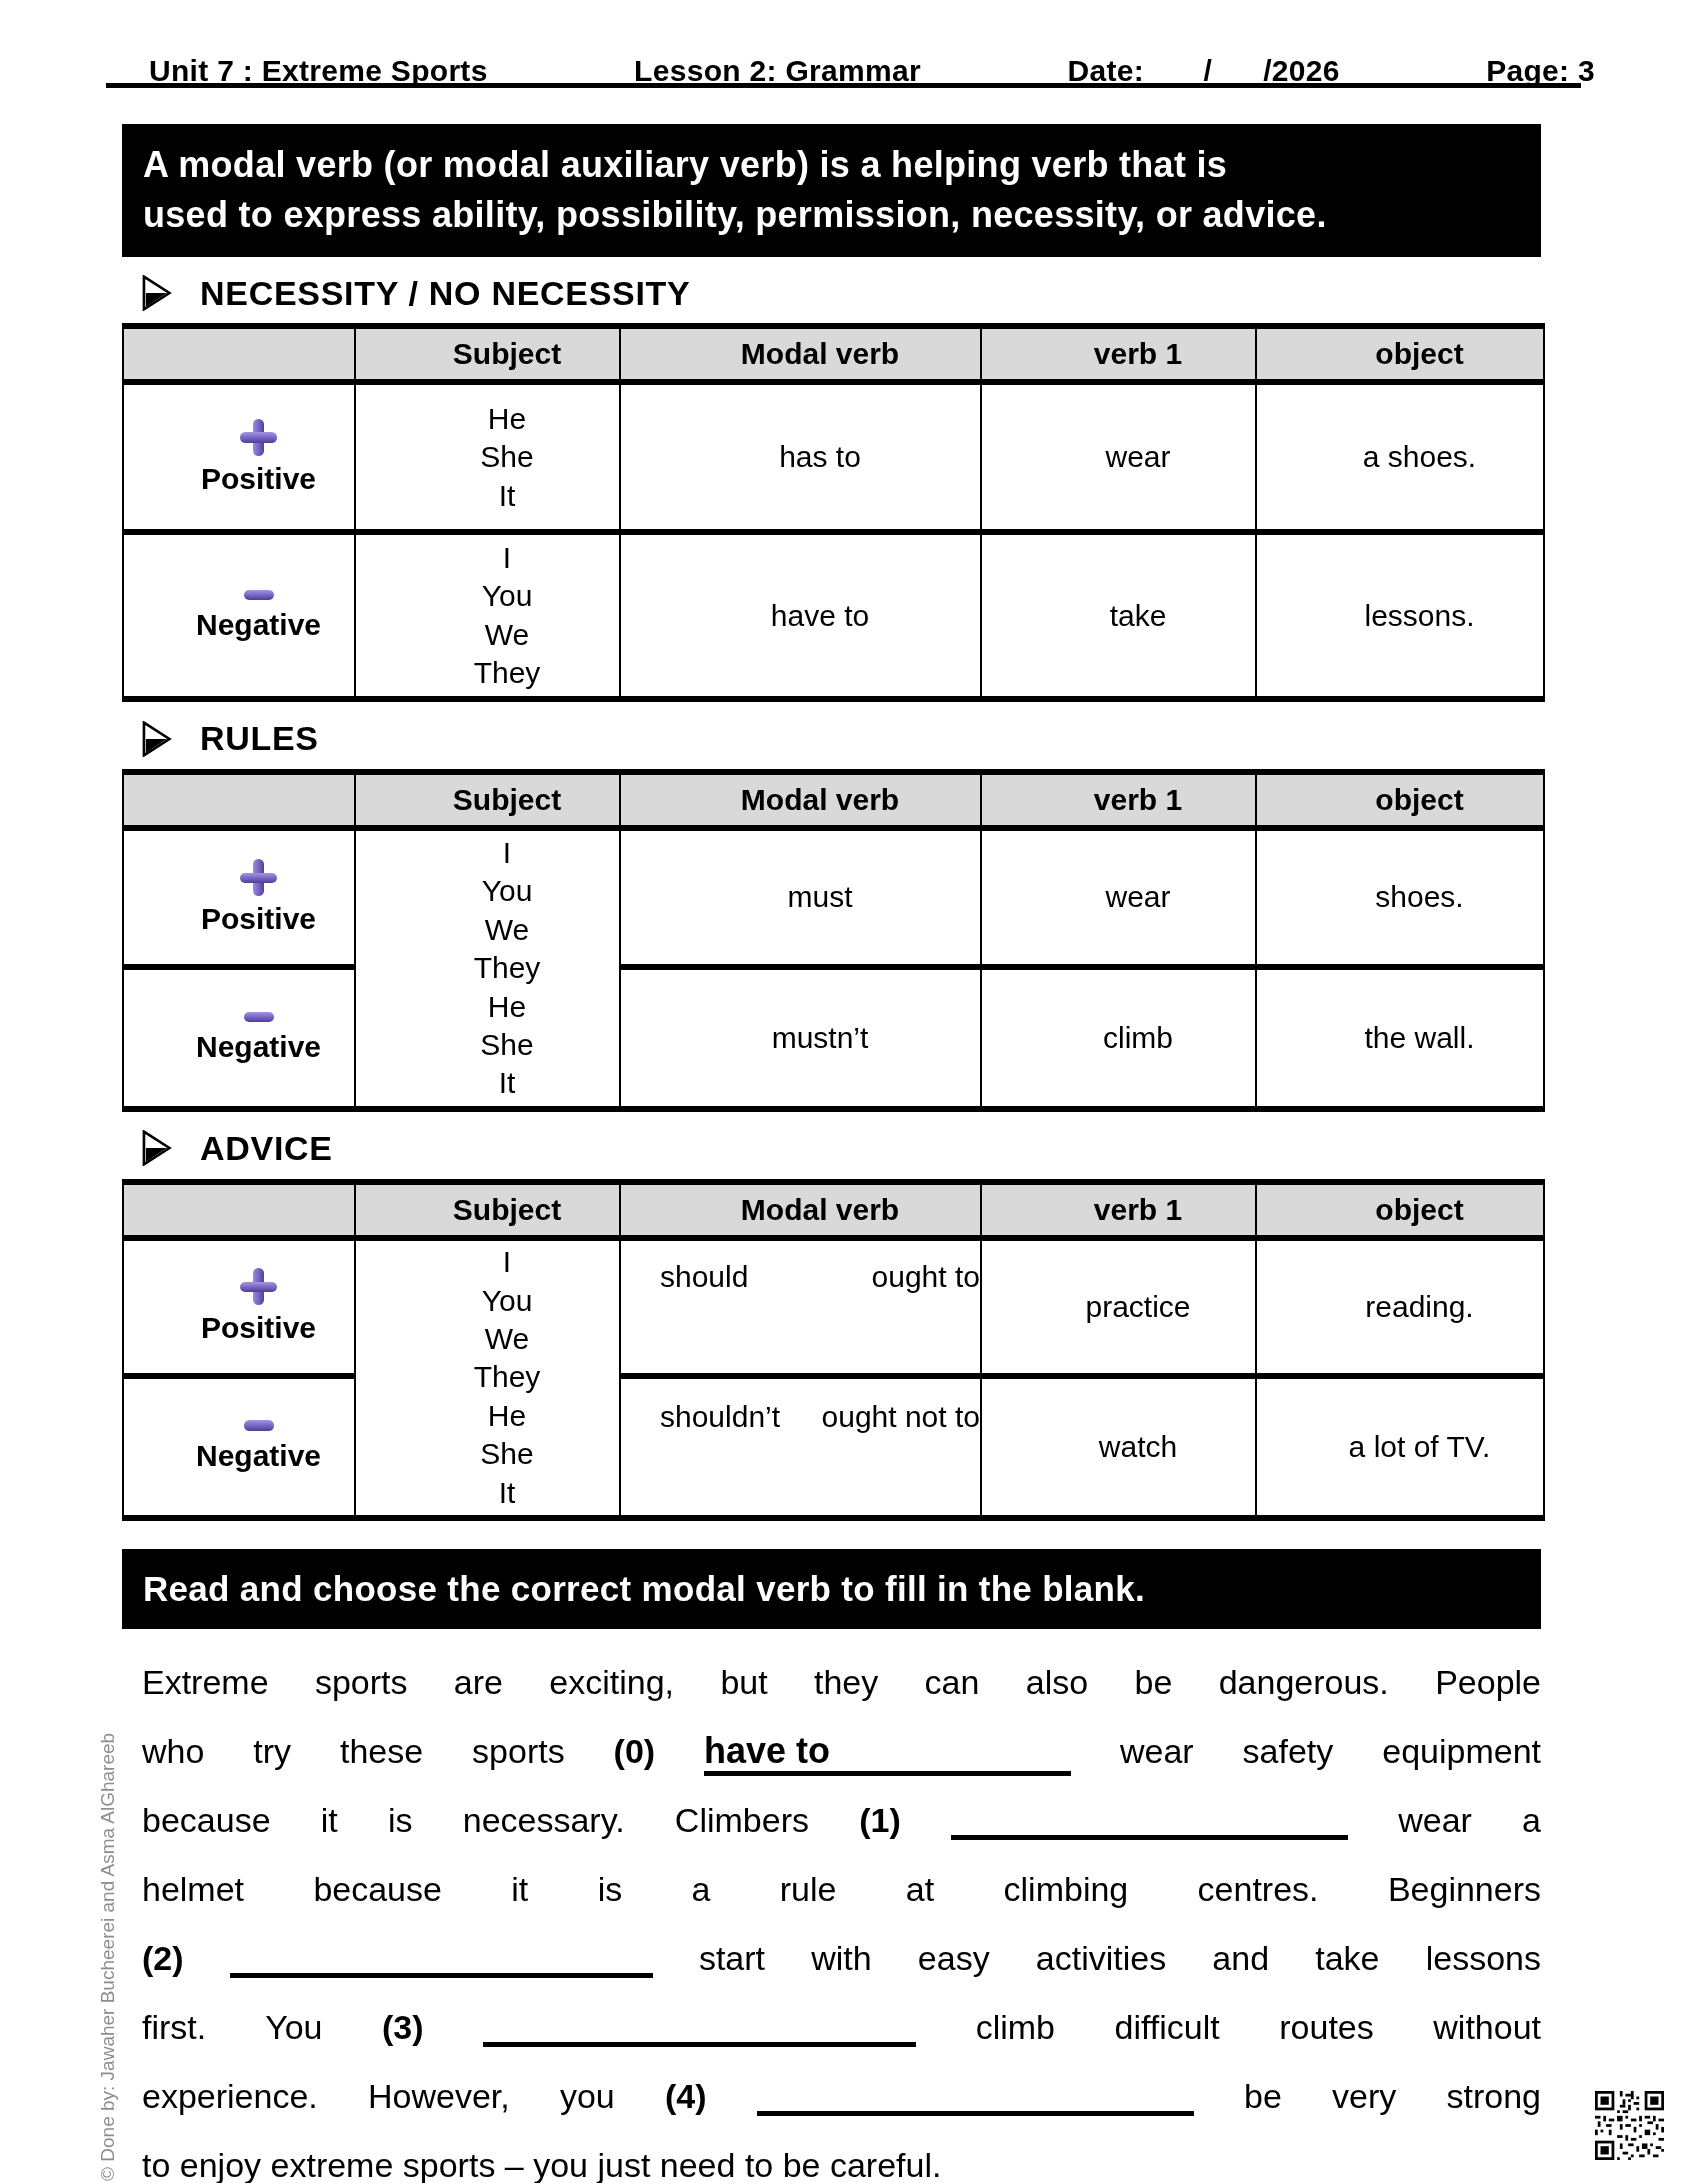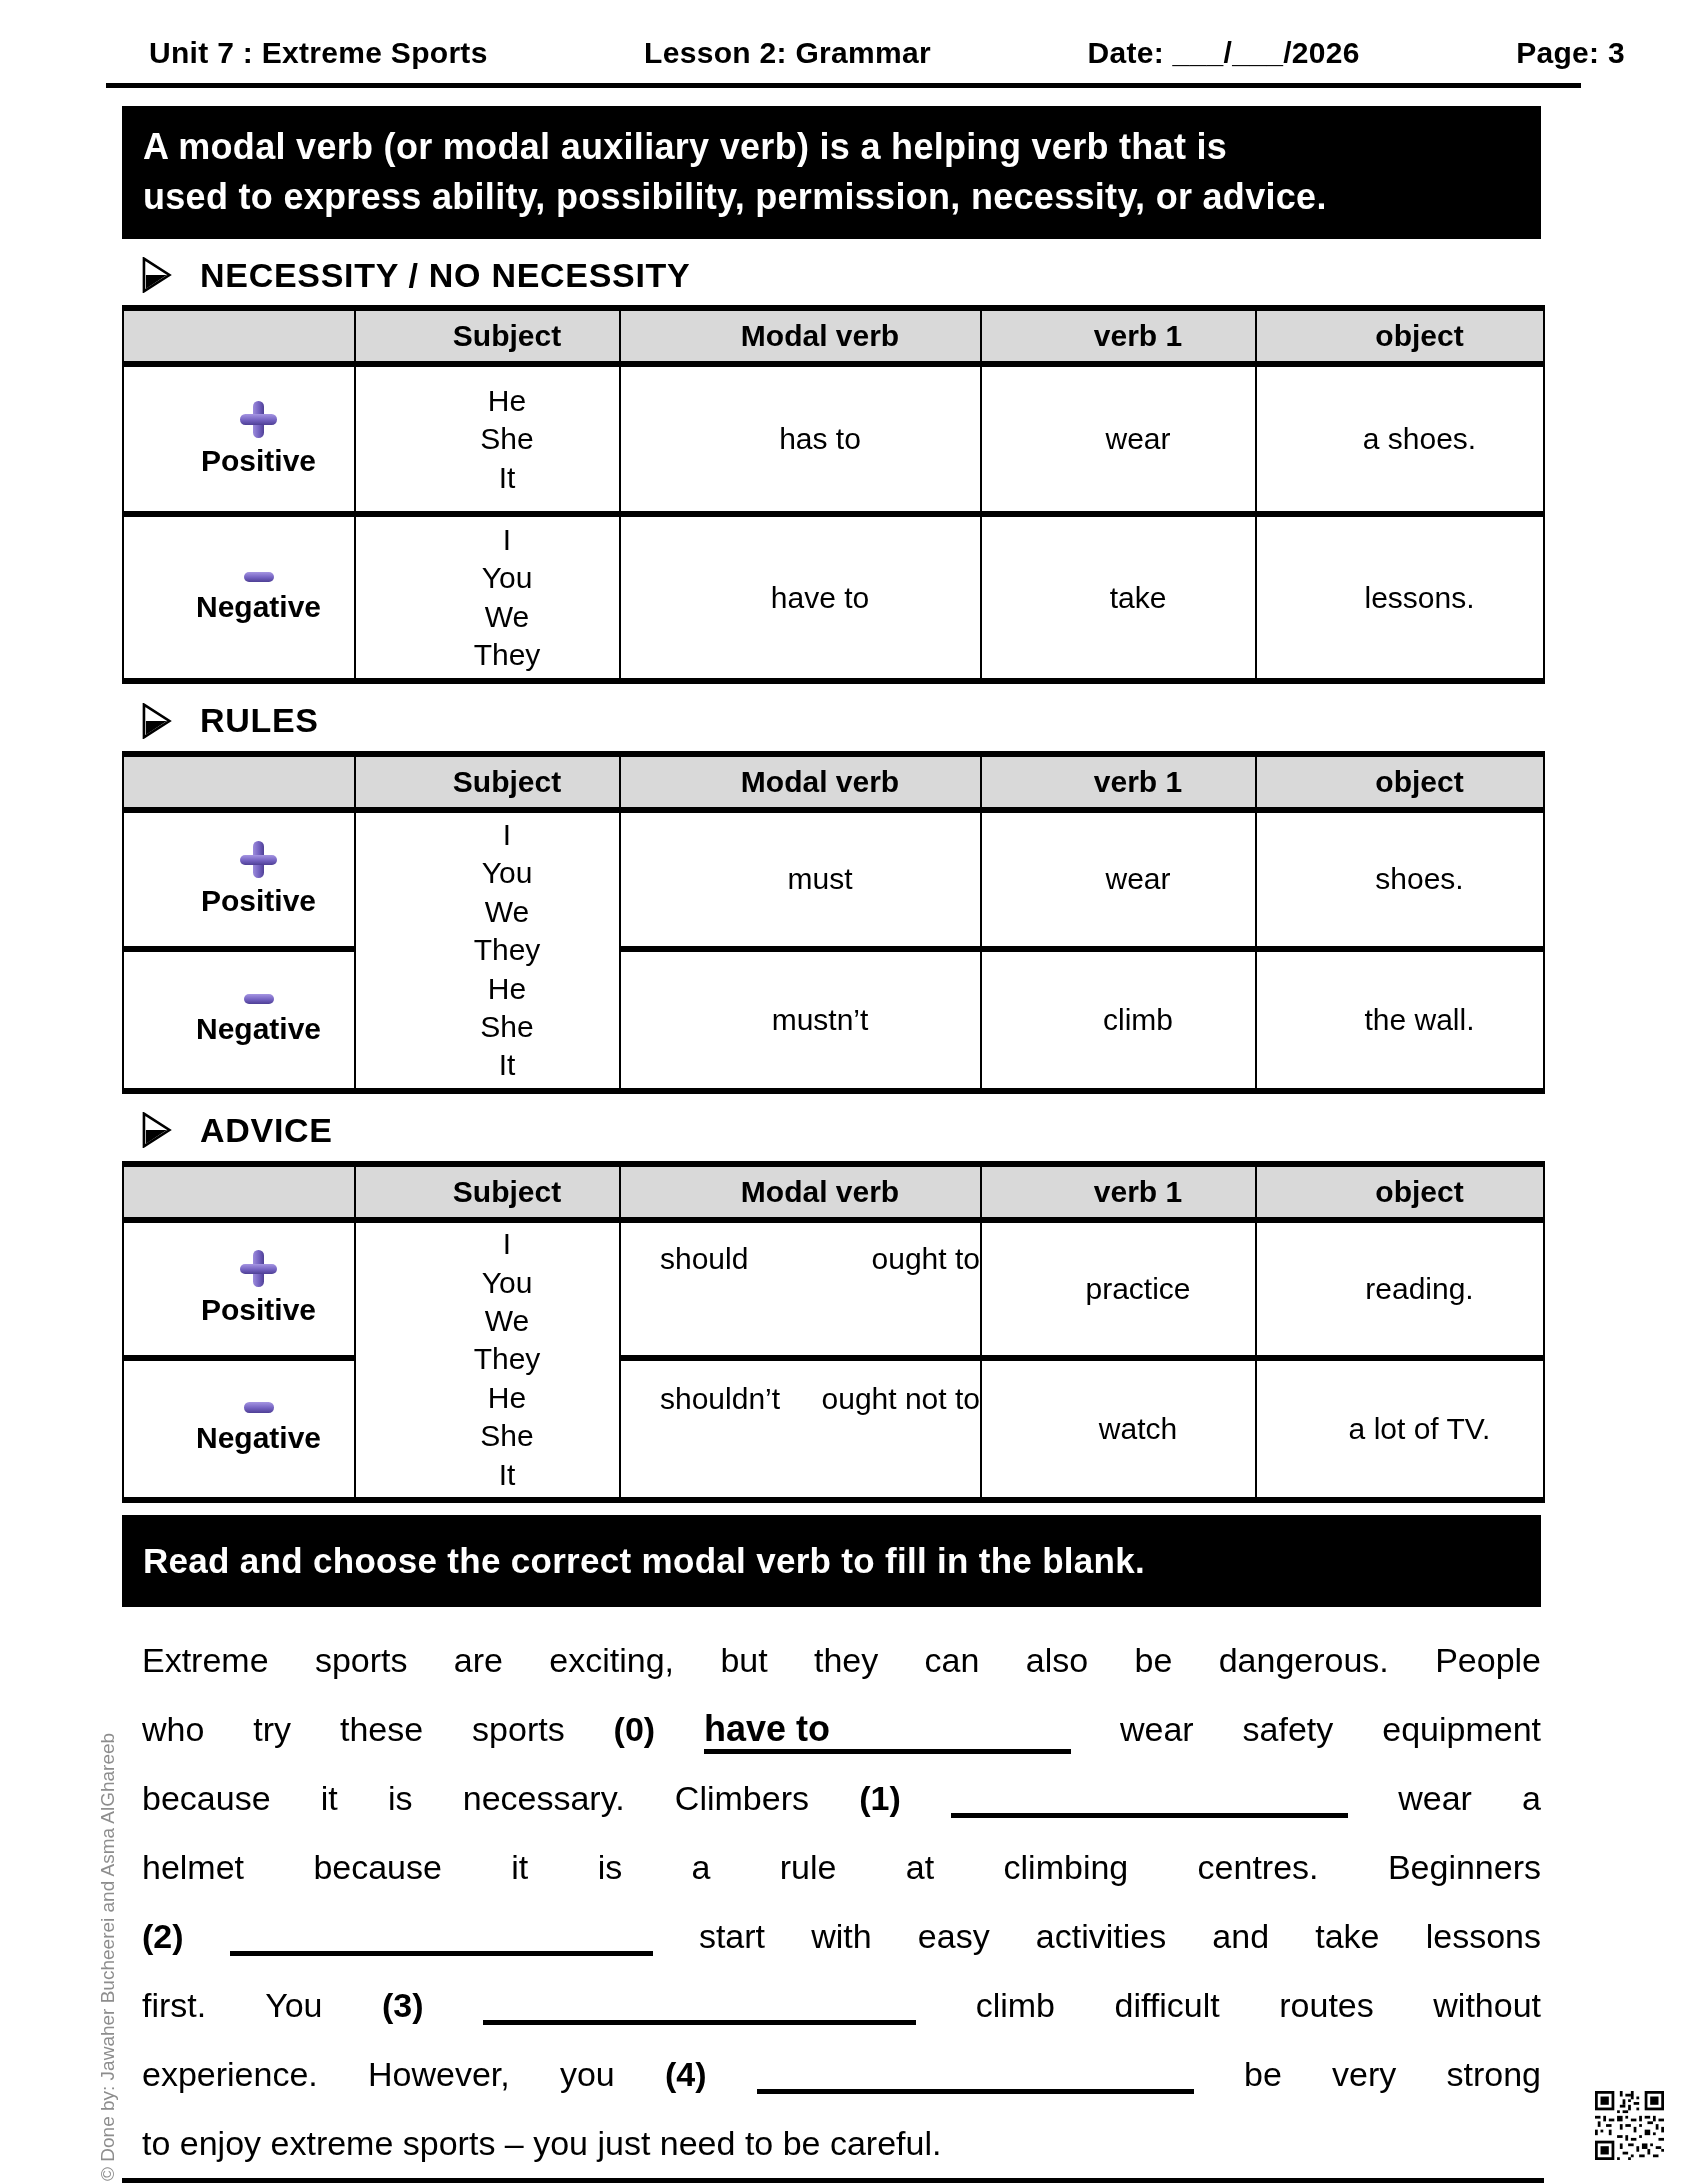--- a/index.html
+++ b/index.html
@@ -4,31 +4,31 @@
 <style>
   * { margin:0; padding:0; box-sizing:border-box; }
   html,body { background:#e8e8e8; }
   #page {
     position:relative; width:1687px; height:2183px; background:#ffffff;
     overflow:hidden; font-family:"Liberation Sans", sans-serif; color:#000;
     margin:0 auto;
   }
   
   .header-row {
-    padding-top:36px; margin:0 62px 0 149px;
+    padding-top:54px; margin:0 92px 0 149px;
     display:flex; justify-content:space-between; align-items:baseline;
     font-size:30px; font-weight:800; letter-spacing:0.3px;
   }
   .top-rule { position:absolute; left:106px; top:83px; width:1475px; height:5.3px; background:#000; }
   
   .banner {
     margin:36px 0 0 122px; width:1419px; background:#000; color:#fff;
     padding:16px 21px; font-size:36px; font-weight:800; line-height:1.4; letter-spacing:0.3px;
   }
-  .banner2 { margin-top:12px; padding:27px 21px; font-size:35px; line-height:1.1; }
+  .banner2 { margin-top:28px; padding:21px 21px; font-size:35px; line-height:1.1; }
   
   .sec-head { margin:17px 0 10.6px 142px; display:flex; align-items:center; gap:28px;
     font-size:34px; font-weight:800; letter-spacing:0.7px; }
   .arrow-ico { width:30px; height:36px; flex:0 0 auto; }
   
   table.gt { border-collapse:collapse; table-layout:fixed; width:1419px; margin-left:122px; }
   table.gt td, table.gt th {
     border:2.6px solid #000; border-top-width:6px; border-bottom-width:6px;
     text-align:center; vertical-align:middle; font-size:30px; background:#fff;
     overflow:hidden;

